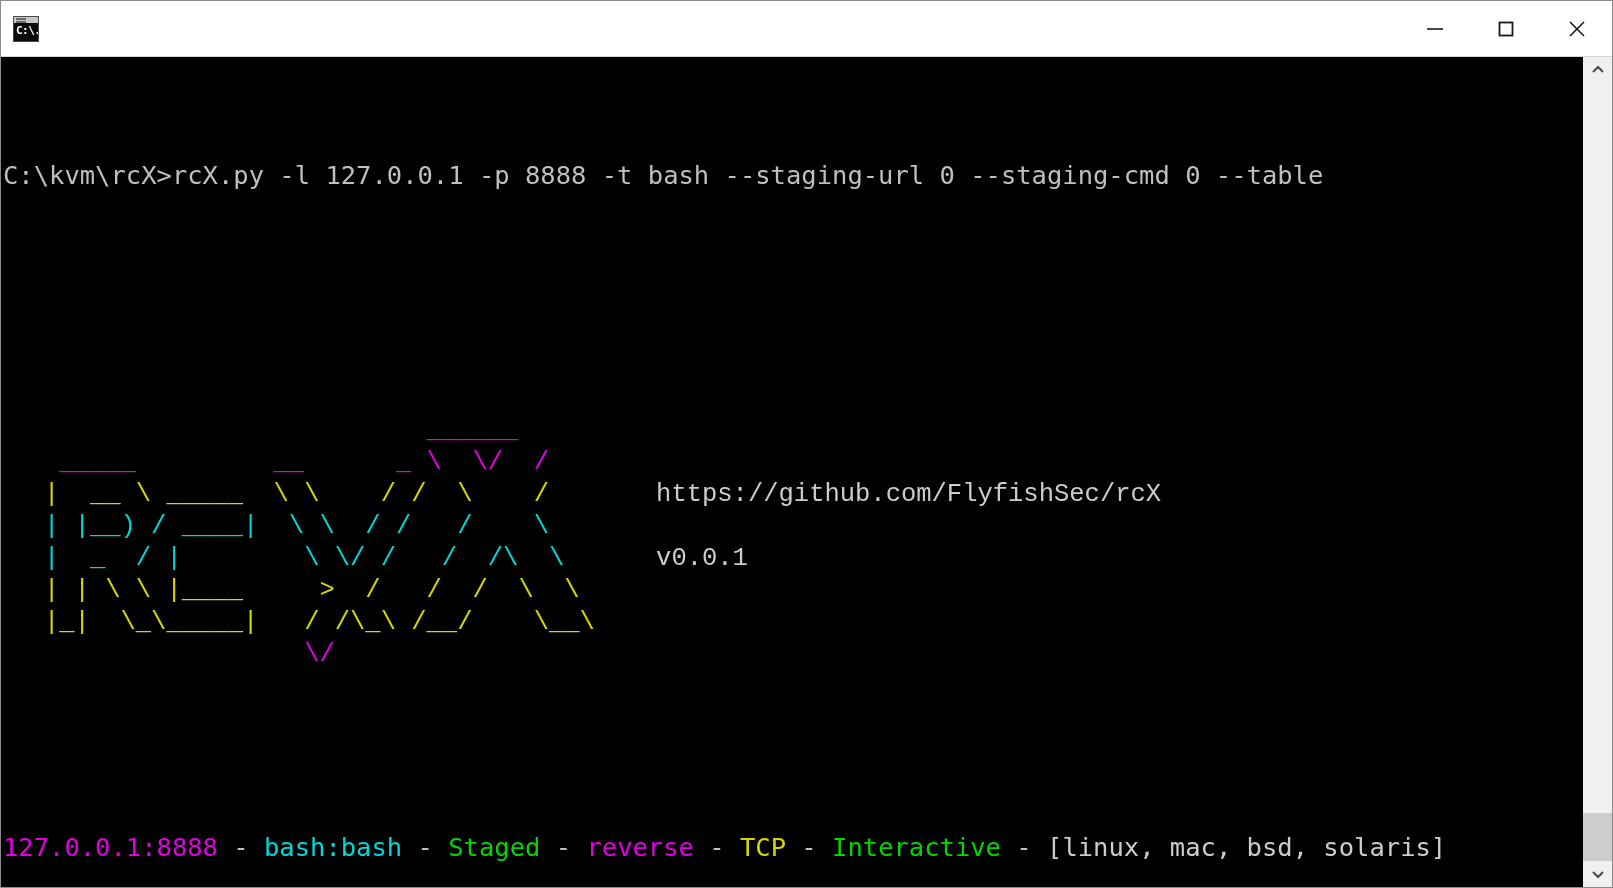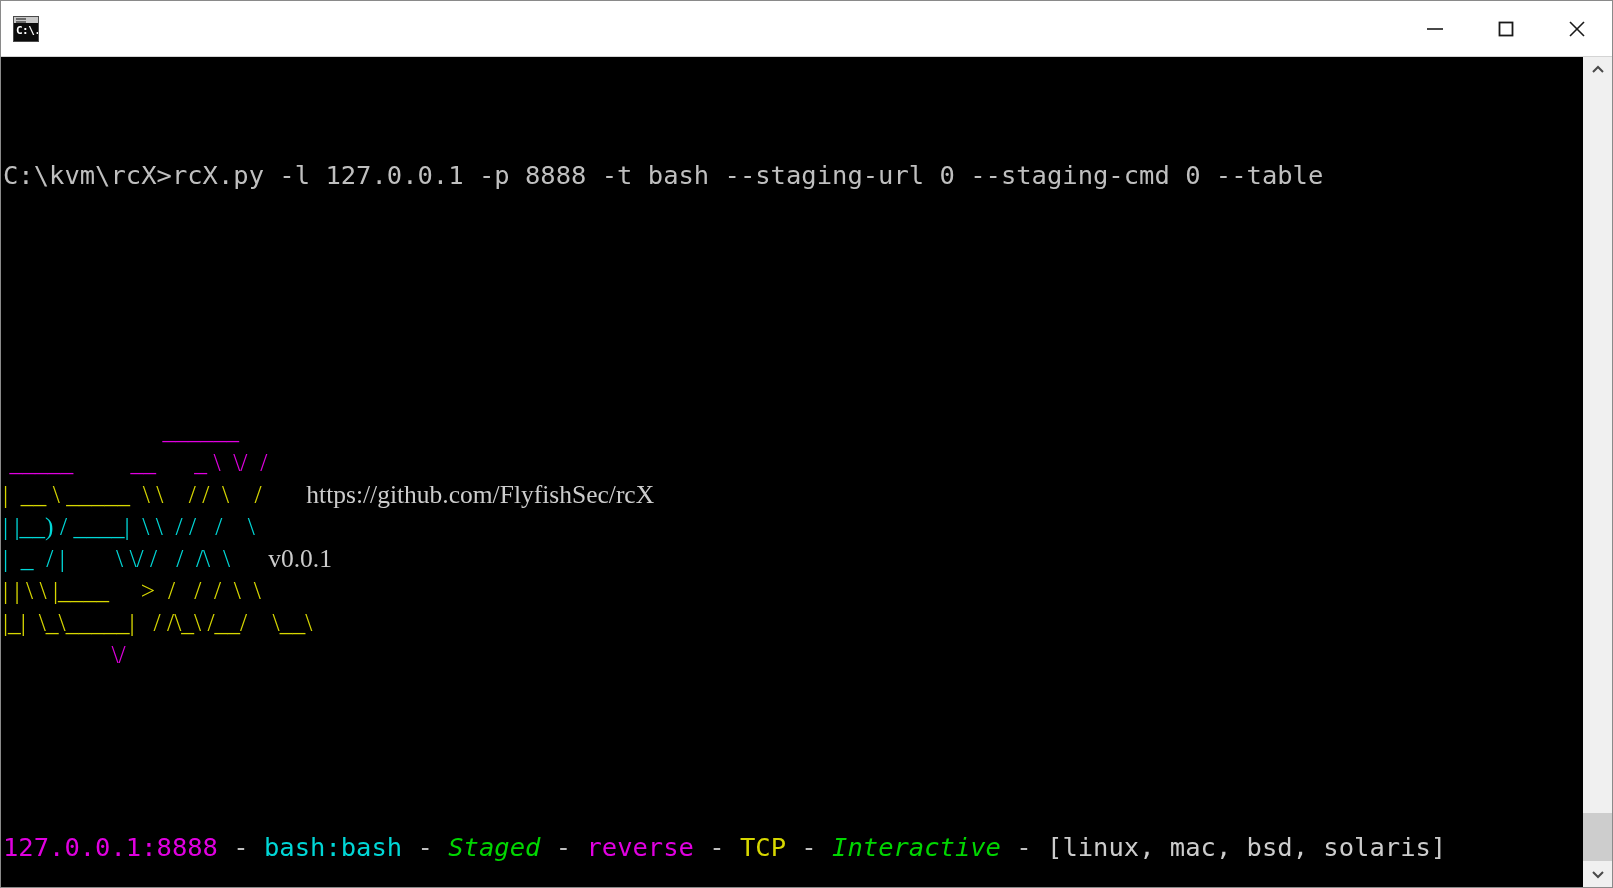--- a/index.html
+++ b/index.html
@@ -118,33 +118,34 @@
     padding: 6px 0 0 2px;
     white-space: pre;
     overflow: hidden;
     box-sizing: border-box;
   }
   #console .ln { display: block; height: 32px; }
   #console .blank { display: block; height: 32px; }
 
   
   .c-white   { color: #cccccc; }
-  .c-green   { color: #00d700; font-style: italic; }
+  .c-green   { color: #00d700; }
   .c-magenta { color: #e000e0; }
   .c-yellow  { color: #d7d700; }
   .c-cyan    { color: #00d7d7; }
   .c-grey    { color: #bfbfbf; }
 
   
   #ascii-art {
     display: block;
-    font-family: Liberation Serif, serif;
+    font-family: Liberation Mono, monospace;
     font-size: 25.5px;
     line-height: 32px;
     white-space: pre;
+    margin-left: 41px;
   }
 
   
   #scrollbar {
     width: 30px;
     min-width: 30px;
     background: #f0f0f0;
     border-left: 1px solid #000000;
     display: flex;
     flex-direction: column;

